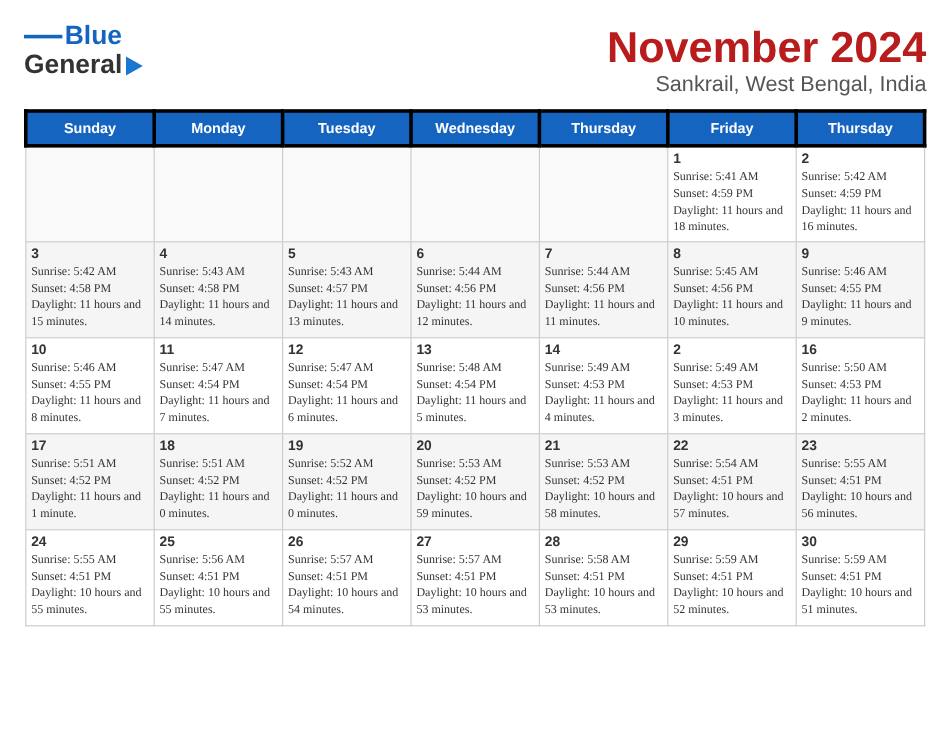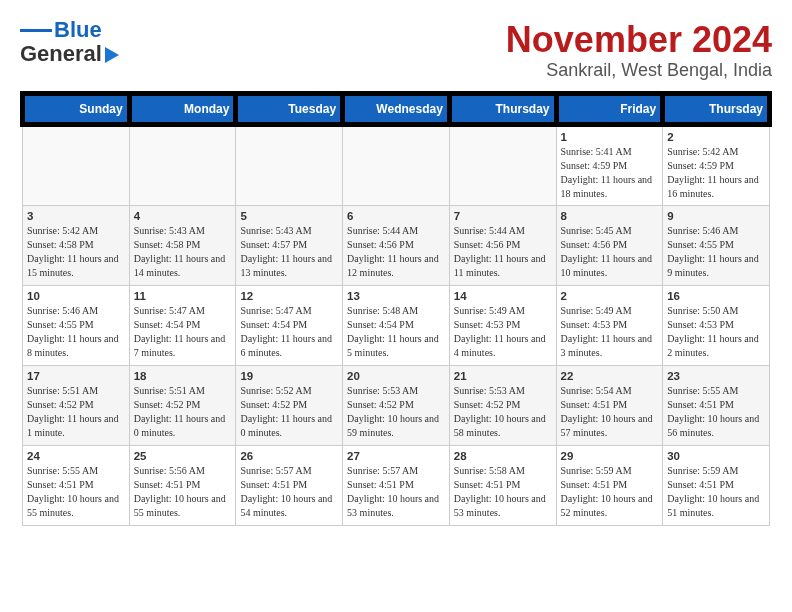--- a/index.html
+++ b/index.html
@@ -45,22 +45,22 @@
       width: 100%;
       border-collapse: collapse;
       table-layout: fixed;
     }
     thead tr th {
       background: #1565c0;
       color: #fff;
       font-size: 12px;
       font-weight: bold;
       padding: 6px 4px;
-      text-align: right;
-      border: 5px solid #000000;
+      text-align: center;
+      border: 3px solid #000000;
     }
     tbody tr td {
       border: 1px solid #ccc;
       vertical-align: top;
       padding: 4px 4px;
       font-size: 10.5px;
       color: #333;
       background: #fff;
       min-height: 70px;
       height: 80px;

